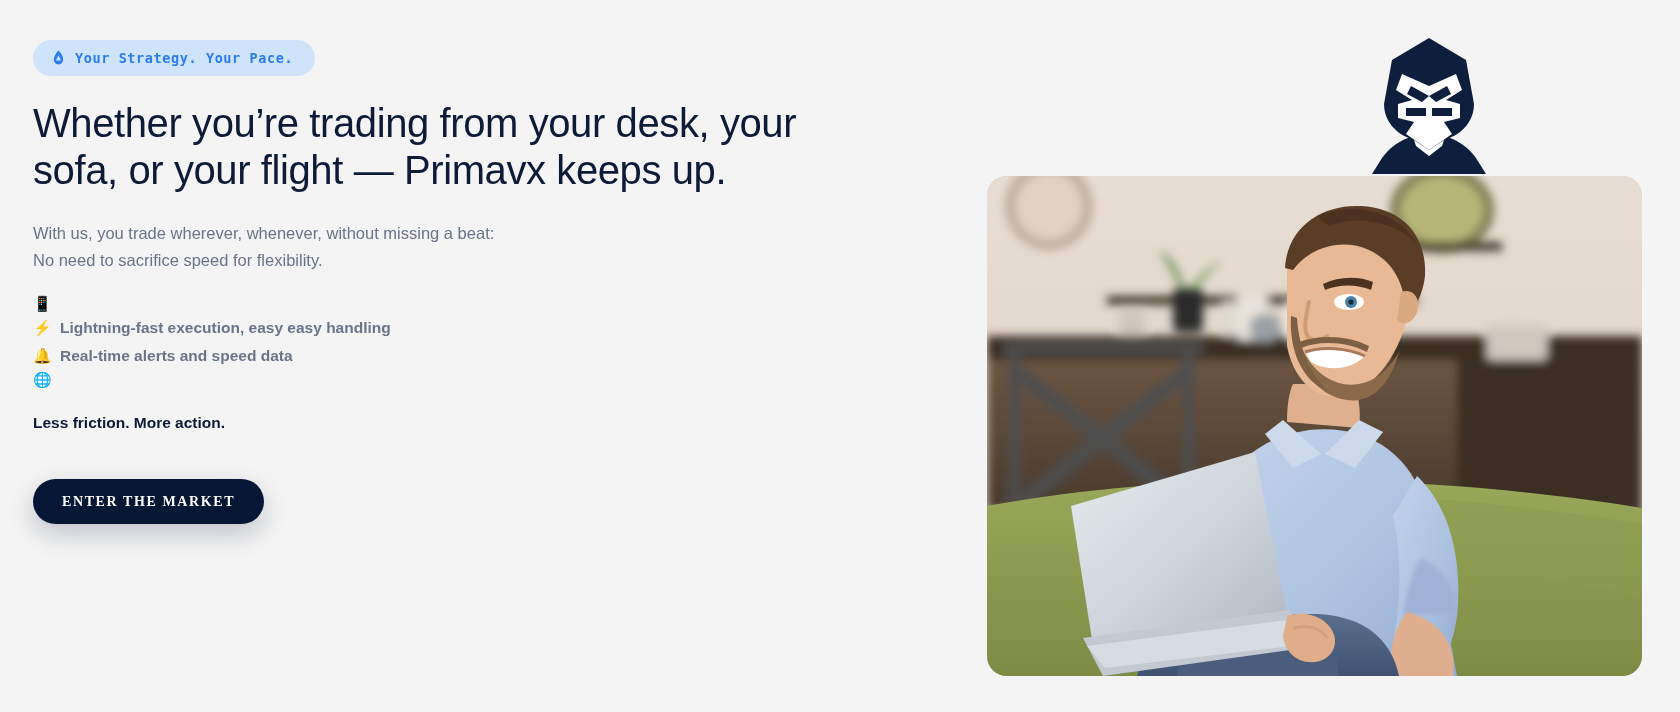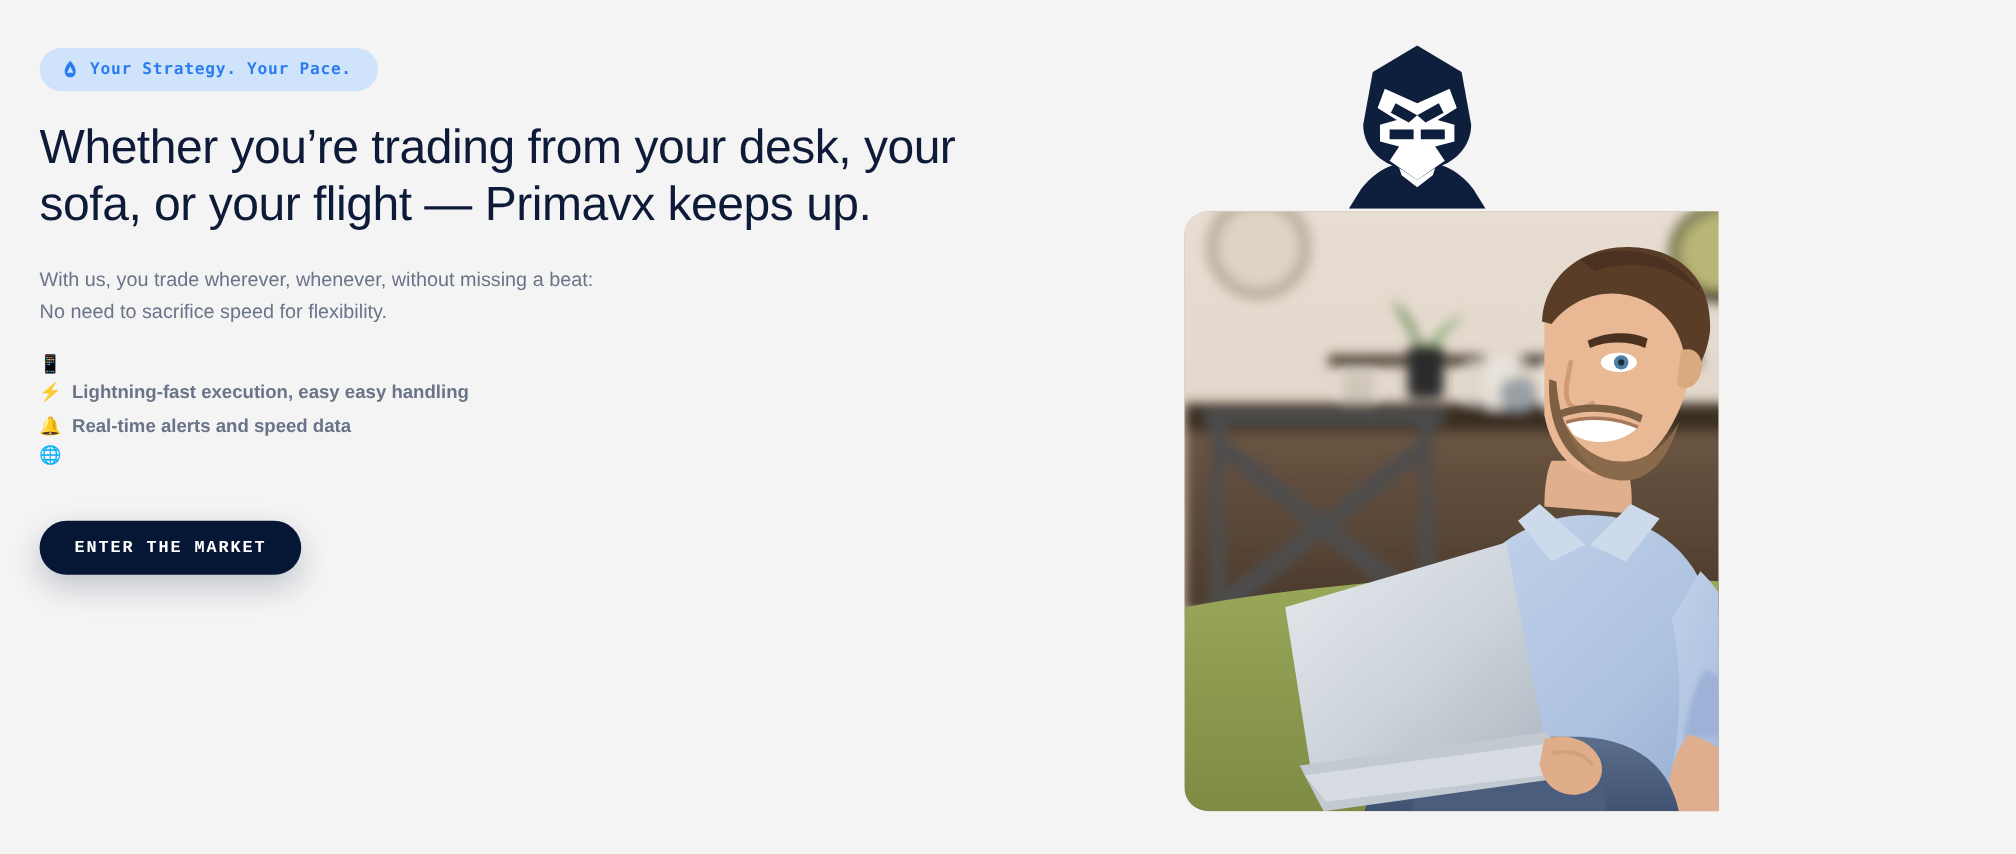--- a/index.html
+++ b/index.html
@@ -11,21 +11,21 @@
   }
 
   body {
     background: #f4f4f4;
     font-family: "Liberation Sans", sans-serif;
     position: relative;
   }
 
   .page {
     position: relative;
-    width: 1432px;
+    width: 1680px;
     height: 712px;
     background: #f4f4f4;
     overflow: hidden;
     padding-left: 28px;
   }
 
   
   .left-col {
     position: absolute;
     left: 33px;
@@ -113,21 +113,21 @@
   .cta-button {
     display: inline-flex;
     align-items: center;
     justify-content: center;
     background: #061735;
     color: #ffffff;
     border: none;
     border-radius: 999px;
     height: 45px;
     padding: 0 29px;
-    font-family: Liberation Mono, monospace;
+    font-family: Liberation Serif, serif;
     font-size: 14px;
     font-weight: 700;
     letter-spacing: 1.6px;
     cursor: pointer;
     box-shadow: 0 10px 26px rgba(6, 23, 53, 0.22);
   }
 
   
   .brand-logo {
     position: absolute;
@@ -186,20 +186,21 @@
       </li>
       <li class="feature-item">
         <span class="feature-emoji">🔔</span>
         <span>Real-time alerts and speed data</span>
       </li>
       <li class="feature-item">
         <span class="feature-emoji">🌐</span>
       </li>
     </ul>
 
+    <p class="closing-line">Less friction. More action.</p>
 
     <div class="cta-wrap">
       <button class="cta-button">ENTER THE MARKET</button>
     </div>
   </div>
 
   <div class="brand-logo">
     <svg viewBox="0 0 150 140">
 
       <path d="M75 4 L112 26 L120 70 C120 92 100 108 75 108 C50 108 30 92 30 70 L38 26 Z" fill="#0d1f3d"></path>

